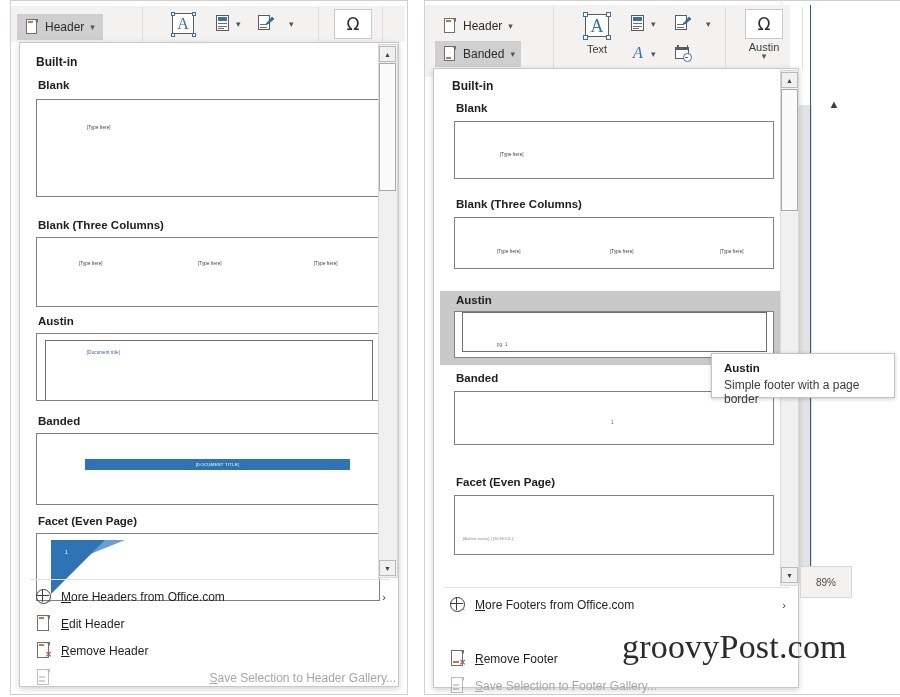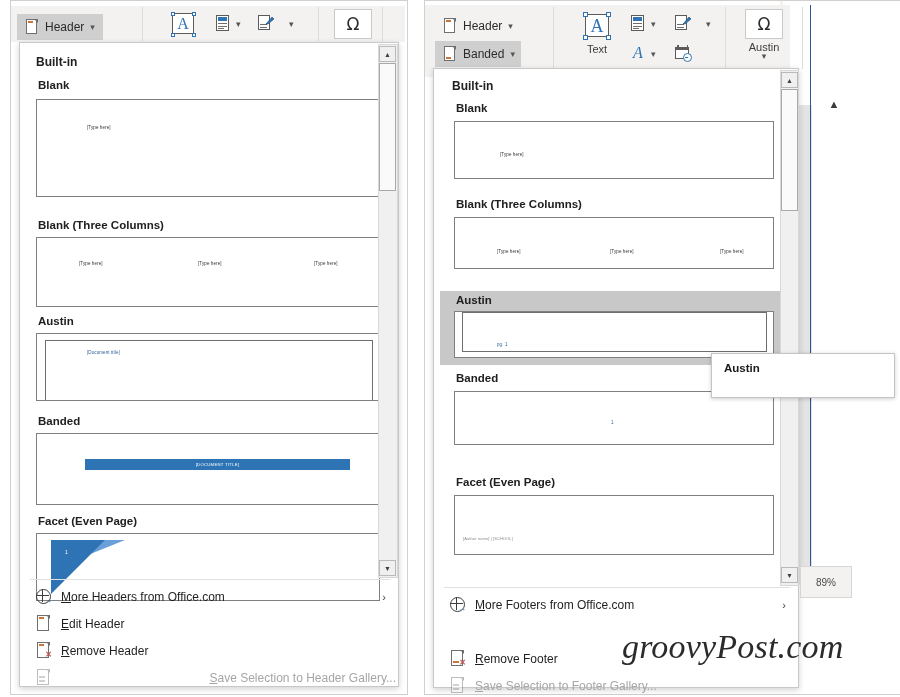--- a/index.html
+++ b/index.html
@@ -480,22 +480,23 @@
             <span class="fold"></span>
           <span class="bar" style="left:3px;top:7px;width:6px;height:2px;background:#9a9a9a;"></span>
           <span class="bar" style="left:3px;top:10.5px;width:6px;height:2px;background:#9a9a9a;"></span>
         </span>
         <span><u>S</u><span>ave Selection to Footer Gallery...</span></span>
       </div>
     </div>
 
     <div class="tooltip" style="left:286px;top:352px;width:184px;height:45px;">
       <div class="t-title">Austin</div>
+      <div class="t-body">Simple footer with a page border</div>
     </div>
 
     <div class="zoomchip" style="left:375px;top:565px;width:52px;height:32px;">
       <span>89%</span>
     </div>
   </div>
 
-  <div class="watermark" style="left:622px;top:628px;font-style:italic;">groovyPost.com</div>
+  <div class="watermark" style="left:622px;top:628px;">groovyPost.com</div>
 
 </div>
 
 </body></html>

